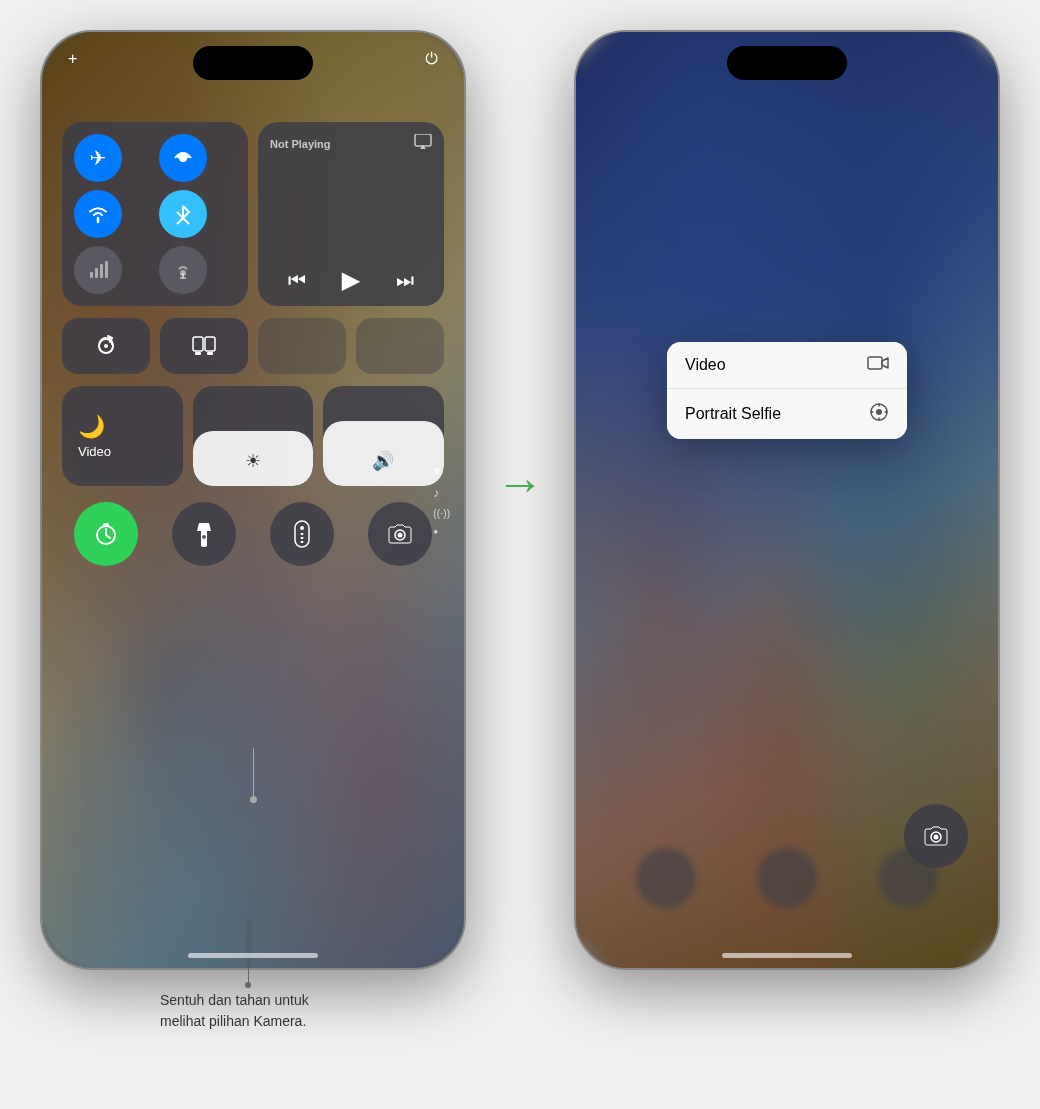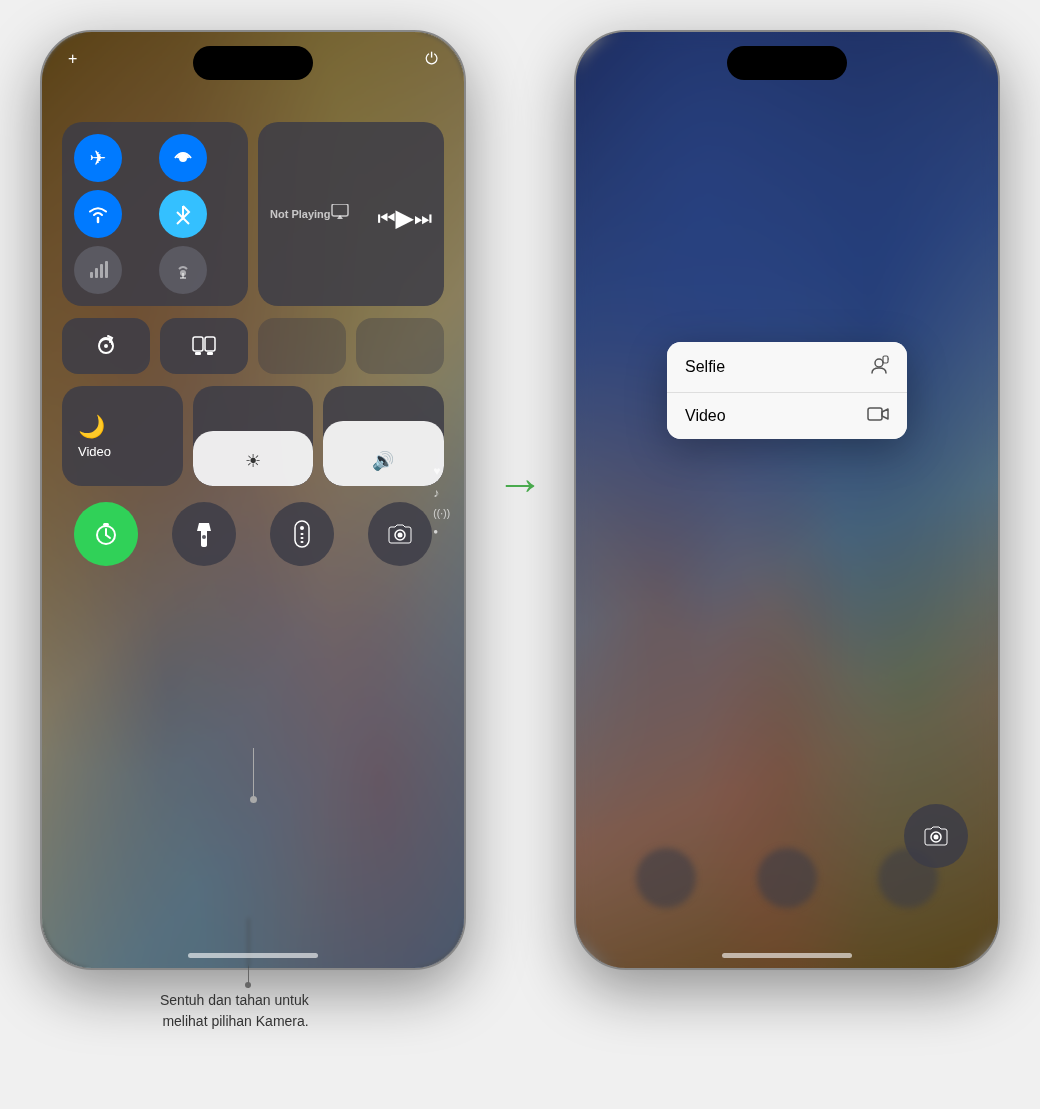--- a/index.html
+++ b/index.html
@@ -196,21 +196,21 @@
     .cc-btn.dim {
       background: rgba(100,100,110,0.7);
       color: rgba(255,255,255,0.6);
     }
 
     .cc-media-block {
       background: rgba(60,60,70,0.85);
       border-radius: 20px;
       padding: 12px;
       display: flex;
-      flex-direction: row;
+      flex-direction: column;
       justify-content: space-between;
     }
 
     .cc-media-top {
       display: flex;
       justify-content: space-between;
       align-items: center;
     }
 
     .cc-media-title {
@@ -613,36 +613,35 @@
 
     <div class="phone-screen">
       <div class="bg-gradient-right"></div>
 
       <div style="position:absolute; top:0; left:0; right:0; bottom:0; background: rgba(0,0,0,0.35); backdrop-filter: blur(8px); z-index: 5;"></div>
 
       <div class="dynamic-island"></div>
 
       <div class="context-menu">
         <div class="context-menu-item">
-          <span>Selfie</span>
-          <span class="menu-icon">
-            <svg width="20" height="20" viewBox="0 0 20 20" fill="#555">
-              <circle cx="10" cy="8" r="4" stroke="#555" stroke-width="1.5" fill="none"></circle>
-              <path d="M3 18 Q3 13 10 13 Q17 13 17 18" stroke="#555" stroke-width="1.5" fill="none" stroke-linecap="round"></path>
-              <rect x="14" y="1" width="5" height="7" rx="1.5" stroke="#555" stroke-width="1.2" fill="none"></rect>
-              <path d="M19 4 L21 4" stroke="#555" stroke-width="1.2"></path>
-            </svg>
-          </span>
-        </div>
-        <div class="context-menu-item">
           <span>Video</span>
           <span class="menu-icon">
             <svg width="22" height="16" viewBox="0 0 22 16" fill="#555">
               <rect x="1" y="2" width="14" height="12" rx="2" stroke="#555" stroke-width="1.5" fill="none"></rect>
               <path d="M15 6 L21 3 L21 13 L15 10 Z" stroke="#555" stroke-width="1.5" fill="none" stroke-linejoin="round"></path>
+            </svg>
+          </span>
+        </div>
+        <div class="context-menu-item">
+          <span>Portrait Selfie</span>
+          <span class="menu-icon">
+            <svg width="20" height="20" viewBox="0 0 20 20" fill="none">
+              <circle cx="10" cy="10" r="8" stroke="#555" stroke-width="1.5"></circle>
+              <circle cx="10" cy="10" r="3" fill="#555"></circle>
+              <path d="M10 2 L10 4 M10 16 L10 18 M2 10 L4 10 M16 10 L18 10" stroke="#555" stroke-width="1.5" stroke-linecap="round"></path>
             </svg>
           </span>
         </div>
       </div>
 
       <div class="camera-btn-right">
         <svg width="26" height="22" viewBox="0 0 26 22" fill="white">
           <path d="M2 6 Q2 4 4 4 L8 4 L10 2 L16 2 L18 4 L22 4 Q24 4 24 6 L24 18 Q24 20 22 20 L4 20 Q2 20 2 18 Z" stroke="white" stroke-width="1" fill="rgba(60,60,70,0.3)"></path>
           <circle cx="13" cy="12" r="5" stroke="white" stroke-width="1.5" fill="none"></circle>
           <circle cx="13" cy="12" r="2.5" fill="white"></circle>
@@ -653,20 +652,20 @@
         <div class="blurred-btn"></div>
         <div class="blurred-btn"></div>
         <div class="blurred-btn"></div>
       </div>
 
       <div class="home-indicator"></div>
     </div>
   </div>
 </div>
 
-<div class="caption-area" style="position: relative; margin-top: 8px;  text-align: right;">
+<div class="caption-area" style="position: relative; margin-top: 8px; ">
 
   <div style="position: absolute; left: 248px; top: -60px; width: 1px; height: 70px; background: #666;">
     <div style="position: absolute; bottom: 0; left: -3px; width: 6px; height: 6px; border-radius: 50%; background: #666;"></div>
   </div>
   <p class="caption-text" style="white-space: pre-line; margin-left: 100px;">Sentuh dan tahan untuk
 melihat pilihan Kamera.</p>
 </div>
 
 </body></html>

